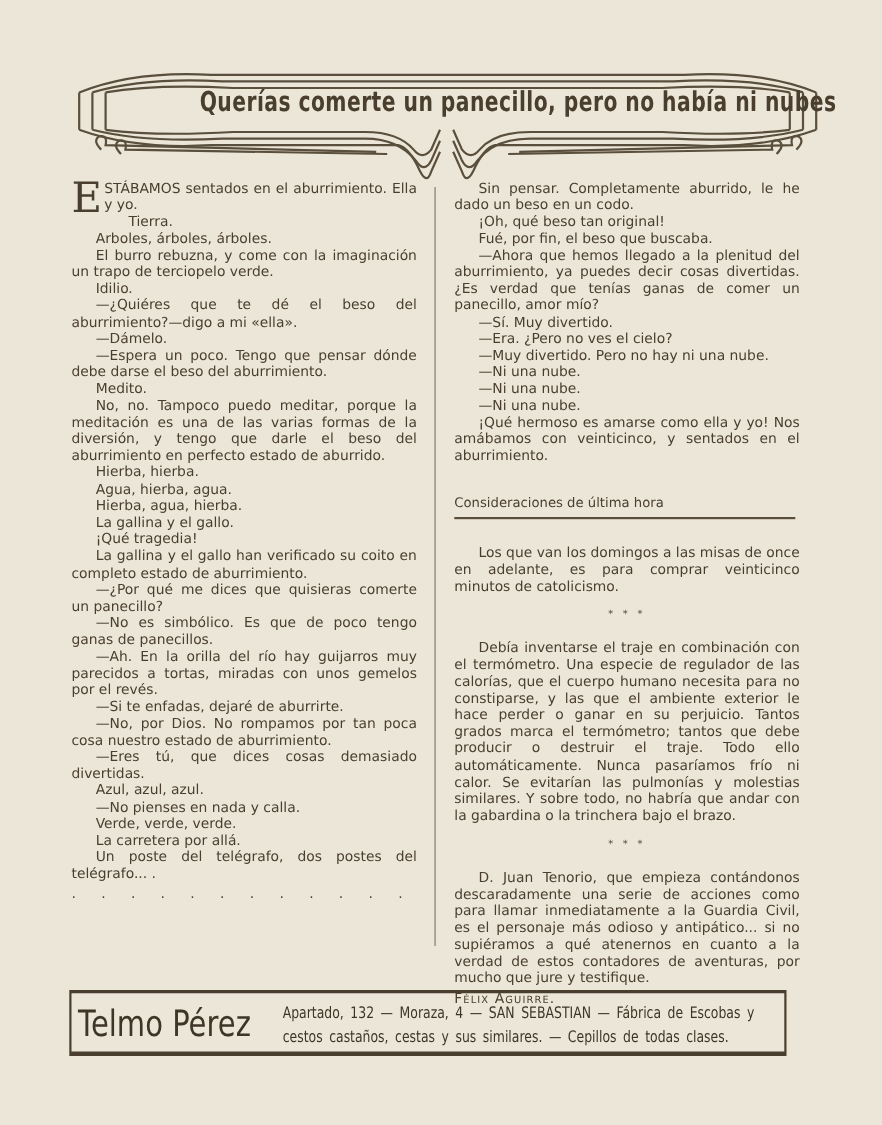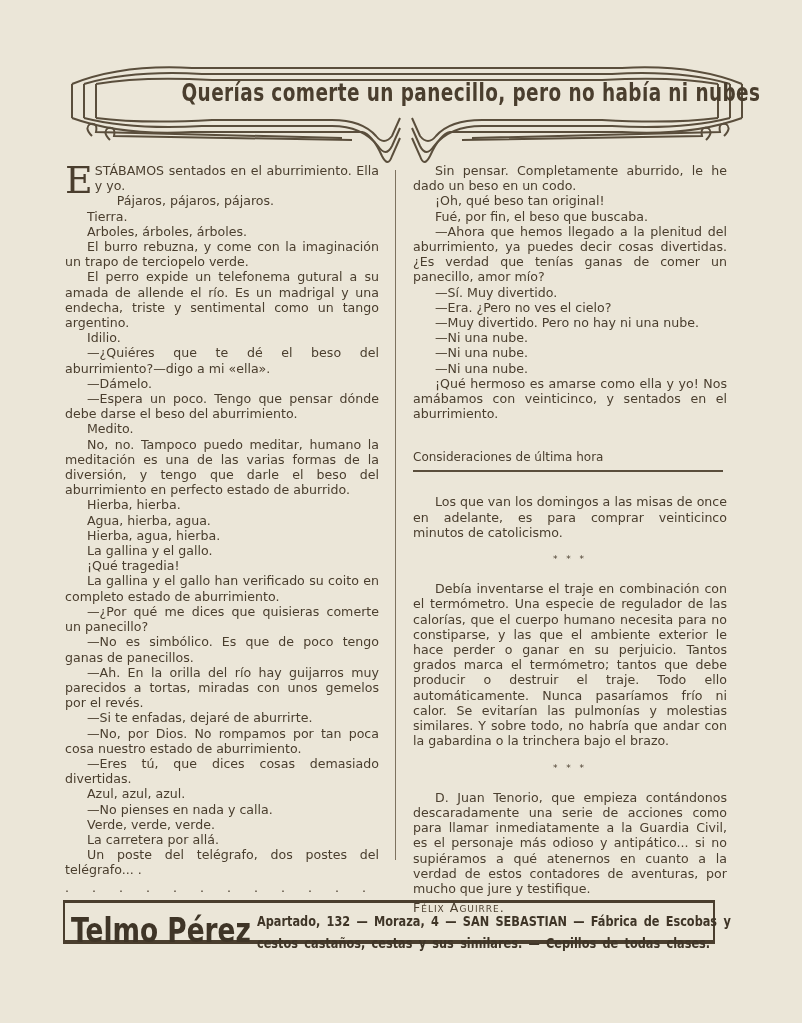--- a/index.html
+++ b/index.html
@@ -43,24 +43,23 @@
     background: #7d725f;
   }
   .section-head {
     margin: 26px 0 22px 0 !important; text-indent: 0 !important;
     font-size: 12px; line-height: 20px; padding-bottom: 3px;
     border-bottom: 2px solid #5a4e3c; width: 310px; text-align: left;
   }
   .stars { text-align: center; text-indent: 0 !important; font-size: 9px; margin: 12px 0 14px 0 !important; letter-spacing: 3px; }
   .signature { text-align: left; text-indent: 0 !important; font-variant: small-caps; margin-top: 4px !important; padding-right: 30px; letter-spacing: 1px; }
   .ad {
-    position: absolute; left: 63px; top: 900px; width: 652px; height: 44px;
+    position: absolute; left: 63px; top: 900px; width: 652px; height: 60px;
     border: 2px solid #4a3e2e; border-top-width: 3px; border-bottom-width: 4px;
     box-sizing: border-box;
-    font-weight: bold;
   }
   .ad-name {
     position: absolute; left: 6px; top: 6px;
     font-family: "DejaVu Sans", sans-serif; font-size: 33px; line-height: 44px;
     transform: scaleX(0.8); transform-origin: left;
     white-space: nowrap; color: #3f3527;
   }
   .ad-line {
     position: absolute; left: 192px; font-size: 14.5px; line-height: 18px;
     transform: scaleX(0.78); transform-origin: left; white-space: nowrap; color: #3f3527;
@@ -97,31 +96,29 @@
         <path d="M48 84 Q40 76 46 72 Q54 70 52 80 L290 84"></path>
         <path d="M400 84 L640 80 Q638 70 646 72 Q652 76 644 84"></path>
         <path d="M410 82 L658 76 Q656 66 664 68 Q670 72 662 80"></path>
       </g>
     </svg>
     <div class="banner-title">Querías comerte un panecillo, pero no había ni nubes</div>
   </div>
 
   <div class="col col-left" id="col-left">
       <p class="dropcap-para"><span class="dropcap">E</span><span>STÁBAMOS sentados en el aburrimiento. Ella y yo.</span></p>
-      <p>Pájaros, pájaros, pájaros.</p>
       <p>Tierra.</p>
       <p>Arboles, árboles, árboles.</p>
       <p>El burro rebuzna, y come con la imaginación un trapo de terciopelo verde.</p>
-      <p>El perro expide un telefonema gutural a su amada de allende el río. Es un madrigal y una endecha, triste y sentimental como un tango argentino.</p>
       <p>Idilio.</p>
       <p>—¿Quiéres que te dé el beso del aburrimiento?—digo a mi «ella».</p>
       <p>—Dámelo.</p>
       <p>—Espera un poco. Tengo que pensar dónde debe darse el beso del aburrimiento.</p>
       <p>Medito.</p>
-      <p>No, no. Tampoco puedo meditar, humano la meditación es una de las varias formas de la diversión, y tengo que darle el beso del aburrimiento en perfecto estado de aburrido.</p>
+      <p>No, no. Tampoco puedo meditar, porque la meditación es una de las varias formas de la diversión, y tengo que darle el beso del aburrimiento en perfecto estado de aburrido.</p>
       <p>Hierba, hierba.</p>
       <p>Agua, hierba, agua.</p>
       <p>Hierba, agua, hierba.</p>
       <p>La gallina y el gallo.</p>
       <p>¡Qué tragedia!</p>
       <p>La gallina y el gallo han verificado su coito en completo estado de aburrimiento.</p>
       <p>—¿Por qué me dices que quisieras comerte un panecillo?</p>
       <p>—No es simbólico. Es que de poco tengo ganas de panecillos.</p>
       <p>—Ah. En la orilla del río hay guijarros muy parecidos a tortas, miradas con unos gemelos por el revés.</p>
       <p>—Si te enfadas, dejaré de aburrirte.</p>

